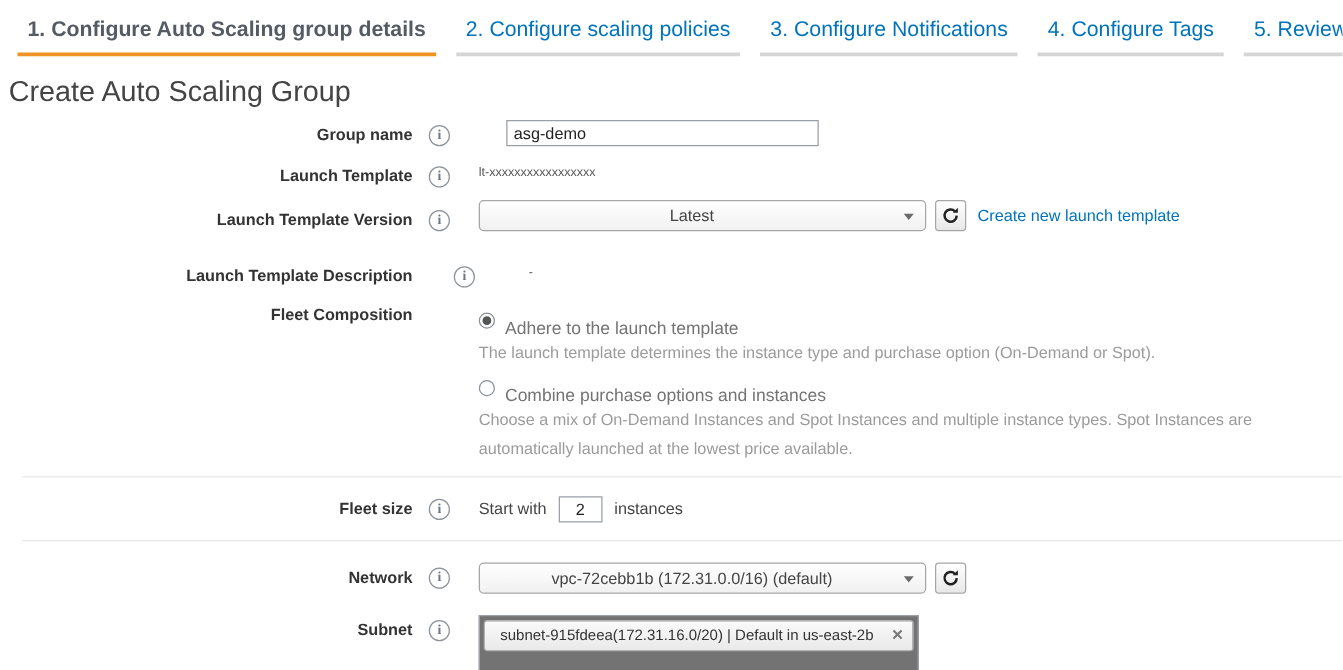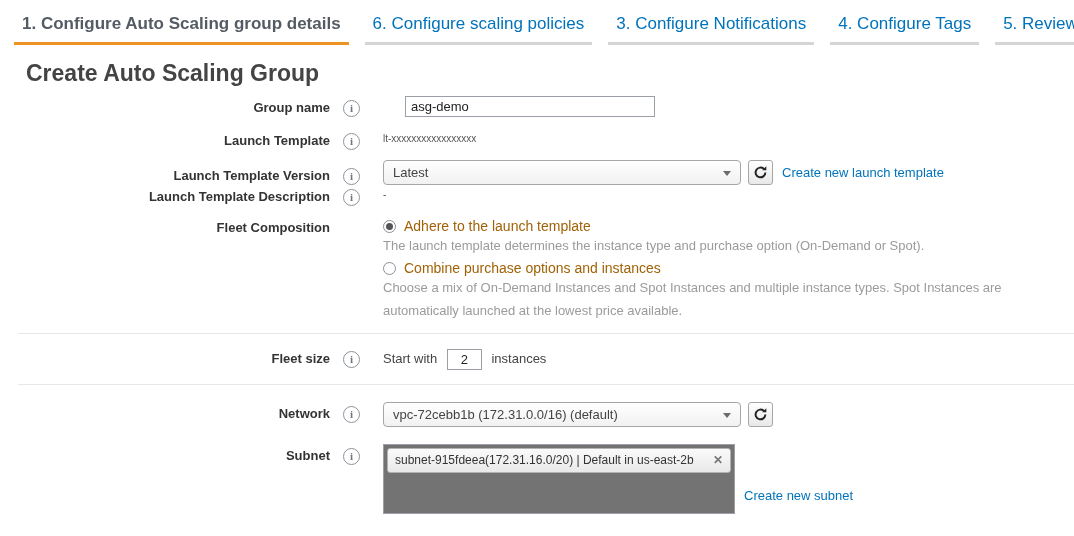--- a/index.html
+++ b/index.html
@@ -6,21 +6,21 @@
   html, body { width: 1074px; height: 536px; overflow: hidden; background: #fff;
     font-family: "Liberation Sans", sans-serif; color: #444; }
 
   
   .tabs { display: flex; gap: 16px; padding: 10px 0 0 14px; }
   .tab { font-size: 17px; padding: 4px 8px 8px 8px; border-bottom: 3px solid #d5d5d5;
     color: #0073bb; cursor: pointer; white-space: nowrap; }
   .tab.active { color: #545b64; font-weight: bold; border-bottom-color: #ef9325; }
 
   
-  h1 { font-size: 23px; font-weight: bold; color: #444; margin: 15px 0 9px 26px; }
+  h1 { font-size: 23px; font-weight: normal; color: #444; margin: 15px 0 9px 7px; }
 
   
   .row { display: flex; align-items: flex-start; }
   .lbl { width: 330px; text-align: right; font-size: 13px; font-weight: bold;
     color: #333; padding-top: 4px; flex: none; }
   .icell { width: 17px; height: 17px; margin-left: 13px; margin-top: 2px; flex: none; }
   .info { display: inline-block; width: 17px; height: 17px; border: 1px solid #8d9399;
     border-radius: 50%; color: #6f7680; font-size: 11px; font-weight: bold;
     text-align: center; line-height: 15px; font-family: "Liberation Serif", serif;
     cursor: pointer; }
@@ -40,54 +40,54 @@
   .caret { position: absolute; right: 9px; top: 10px; width: 0; height: 0;
     border-left: 4px solid transparent; border-right: 4px solid transparent;
     border-top: 5px solid #6b6b6b; }
 
   .refresh-btn { width: 25px; height: 25px; margin-left: 7px; border: 1px solid #a6a6a6;
     border-radius: 3px; background: linear-gradient(#ffffff, #e8e8e8);
     display: inline-flex; align-items: center; justify-content: center; cursor: pointer;
     flex: none; }
   .link { color: #0073bb; font-size: 13px; text-decoration: none; cursor: pointer;
     margin-left: 9px; line-height: 25px; white-space: nowrap; }
-  .inline { display: inline-flex; align-items: flex-start; }
+  .inline { display: inline-flex; align-items: flex-start; text-align: center; }
 
   
   .radio-line { display: flex; align-items: center; cursor: pointer; }
   .radio { width: 13px; height: 13px; border: 1px solid #8a9097; border-radius: 50%;
     background: #fff; margin-right: 8px; flex: none; position: relative; }
   .radio.checked::after { content: ""; position: absolute; left: 2px; top: 2px;
     width: 7px; height: 7px; border-radius: 50%; background: #555; }
-  .radio-label { font-size: 14px; color: #a16207; }
+  .radio-label { font-size: 14px; color: #737373; margin-top: 12px; }
   .help { font-size: 13px; color: #9b9b9b; line-height: 23px; max-width: 652px; }
 
   .divider { border: none; border-top: 1px solid #e7e7e7; margin: 0 0 0 18px; }
 
   
   .num-input { width: 35px; height: 21px; border: 1px solid #9aa0a5; text-align: center;
     font-size: 13px; font-family: "Liberation Sans", sans-serif; color: #222;
     margin: 0 6px; vertical-align: middle; }
 
   
   .multiselect { width: 352px; height: 70px; border: 1px solid #9aa0a5; background: #737373;
     padding: 3px; }
   .chip { position: relative; background: linear-gradient(#fafafa, #e9e9e9);
     border: 1px solid #b2b2b2; border-radius: 3px; padding: 4px 26px 4px 7px;
     font-size: 12px; color: #333; line-height: 15px; }
   .chip-x { position: absolute; right: 7px; top: 5px; color: #777; font-size: 12px;
-    font-weight: bold; cursor: pointer; line-height: 12px; } .mt12 { margin-top: 12px; } .mt16 { margin-top: 0; }
+    font-weight: bold; cursor: pointer; line-height: 12px; } .mt12 { margin-top: 12px; } .mt16 { margin-top: 24px; gap: 20px; }
   .gs-row { padding: 13px 0 14px 0; }
 </style>
 </head>
 <body>
 
 <div class="tabs">
   <div class="tab active">1. Configure Auto Scaling group details</div>
-  <div class="tab">6. Configure scaling policies</div>
+  <div class="tab">2. Configure scaling policies</div>
   <div class="tab">3. Configure Notifications</div>
   <div class="tab">4. Configure Tags</div>
   <div class="tab">5. Review</div>
 </div>
 
 <h1>Create Auto Scaling Group</h1>
 
 <div class="row">
   <div class="lbl">Group name</div>
   <div class="icell"><span class="info">i</span></div>

